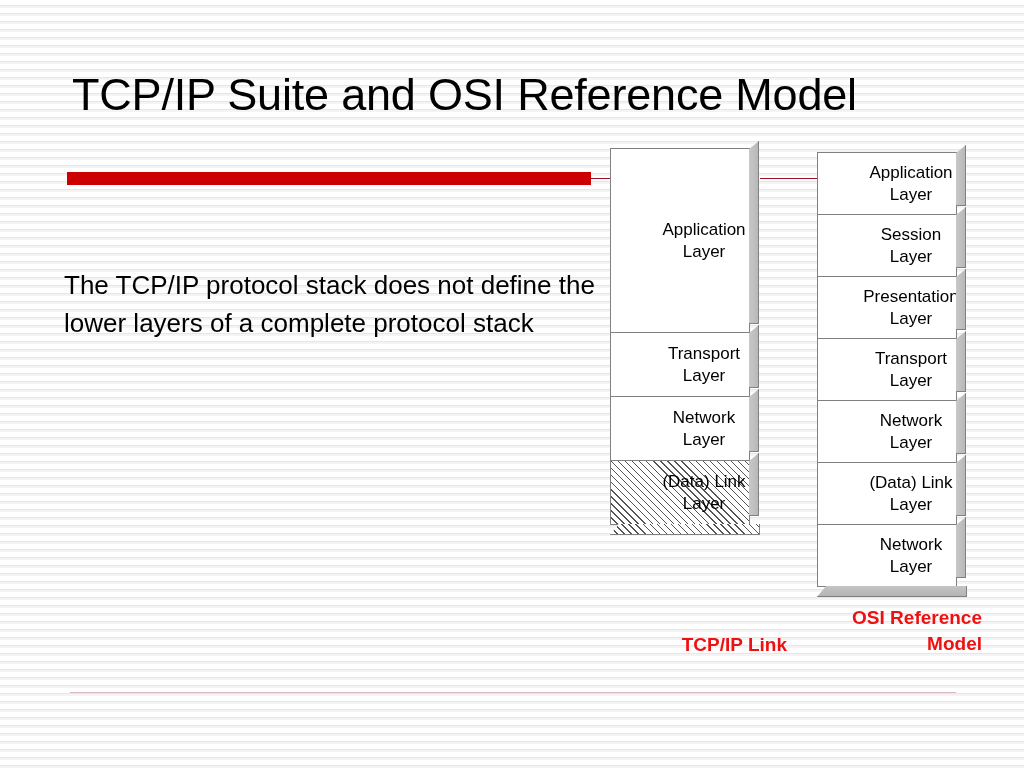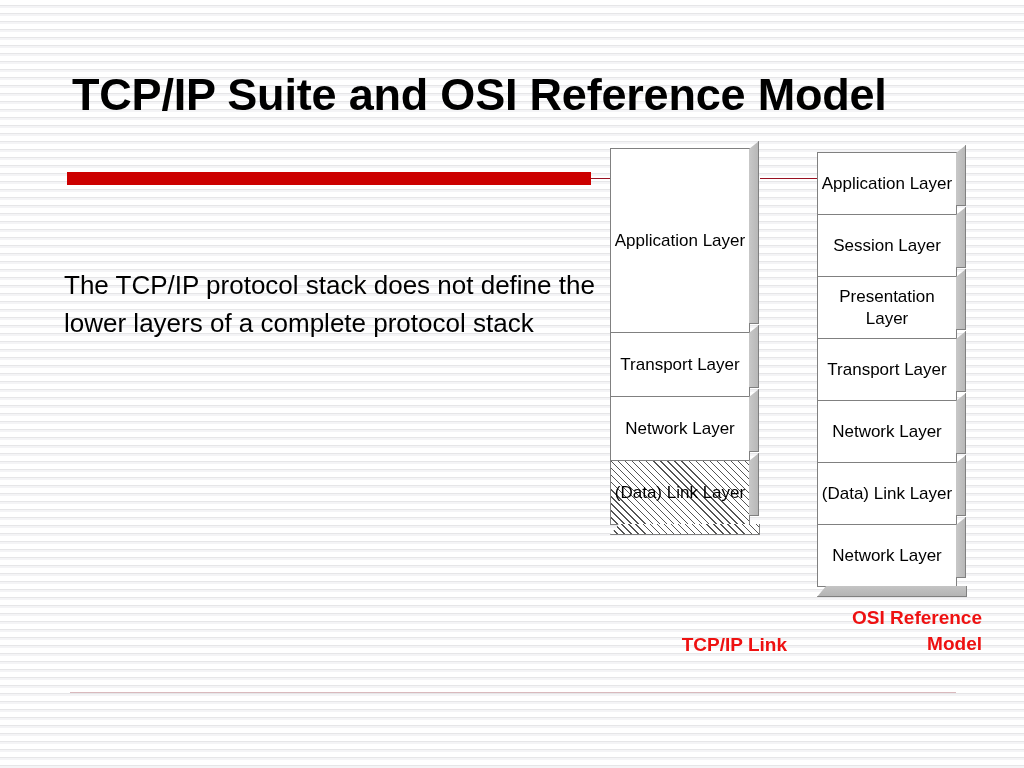--- a/index.html
+++ b/index.html
@@ -35,21 +35,21 @@
   }
 
   
   #title {
     position: absolute;
     left: 72px;
     top: 38px;
     width: 900px;
     font-size: 45px;
     line-height: 54px;
-    font-weight: bold;
+    font-weight: normal;
     color: #000000;
     letter-spacing: -0.2px;
     white-space: pre-wrap;
   }
 
   
   #accent-bar {
     position: absolute;
     left: 67px;
     top: 172px;
@@ -95,20 +95,21 @@
     border: 1px solid #808080;
     background: #ffffff;
     color: #000000;
     font-size: 17px;
     line-height: 22px;
     text-align: center;
     display: flex;
     align-items: center;
     justify-content: center;
     margin-bottom: -1px;
+    padding-left: 48px;
   }
   
   .layer::after {
     content: "";
     position: absolute;
     left: 100%;
     top: -8px;
     width: 10px;
     height: 100%;
     background: linear-gradient(to right, #c8c8c8, #b8b8b8);

